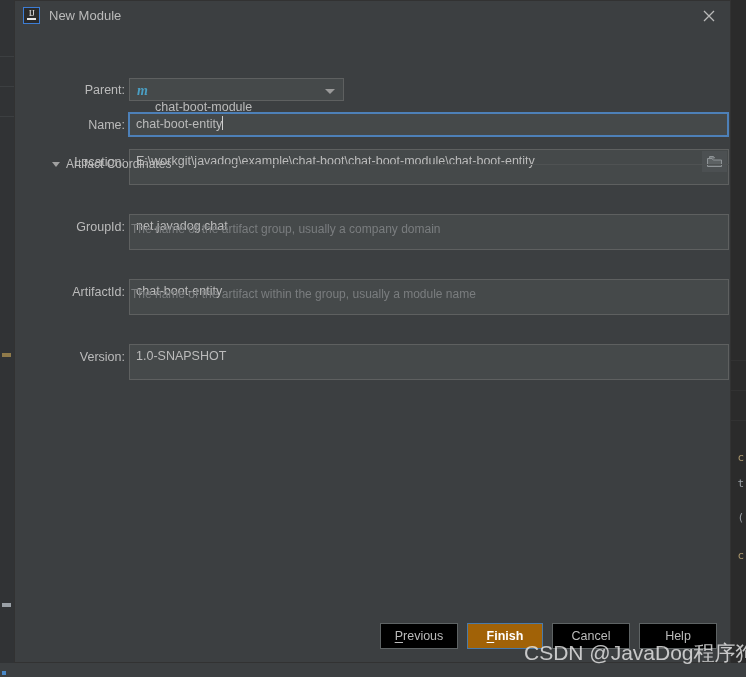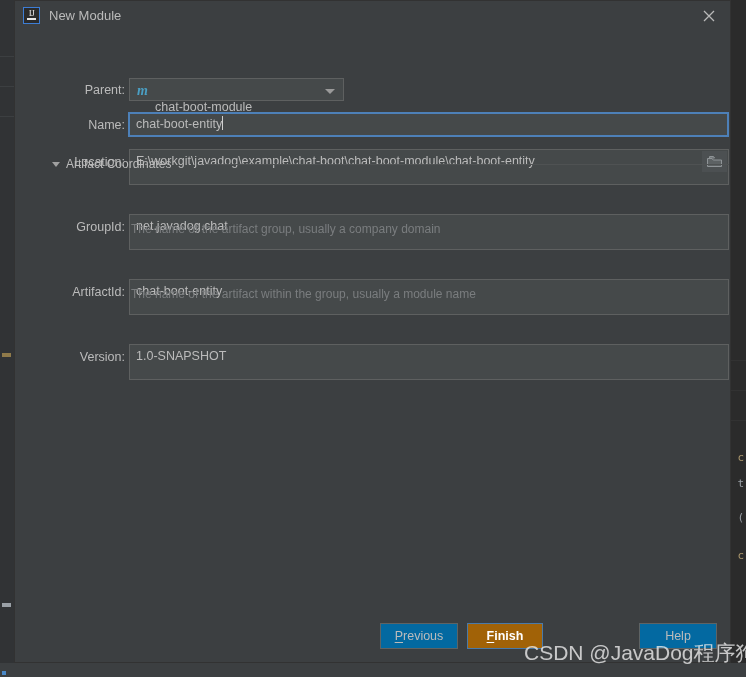--- a/index.html
+++ b/index.html
@@ -245,21 +245,21 @@
     position: absolute;
     font-size: 12px;
     color: #7a7d7f;
     line-height: 16px;
   }
 
   
   .btn {
     position: absolute;
     height: 26px;
-    background: #0369a1;
+    background: #000000;
     border: 1px solid #5e6364;
     box-sizing: border-box;
     cursor: pointer;
     text-align: center;
     font-size: 12.5px;
     color: #bbbbbb;
     line-height: 24px;
   }
   .btn.primary {
     background: #a16207;
@@ -381,19 +381,20 @@
         <span class="fval">1.0-SNAPSHOT</span>
       </div>
     </div>
 
     <div class="btn" style="left:365px; top:622px; width:78px;">
       <u>P</u><span>revious</span>
     </div>
     <div class="btn primary" style="left:452px; top:622px; width:76px;">
       <u>F</u><span>inish</span>
     </div>
+    <div class="btn" style="left:537px; top:622px; width:78px;">Cancel</div>
     <div class="btn" style="left:624px; top:622px; width:78px;">Help</div>
 
   </div>
 
   <div class="watermark">CSDN @JavaDog程序狗</div>
 
 </div>
 
 </body></html>

